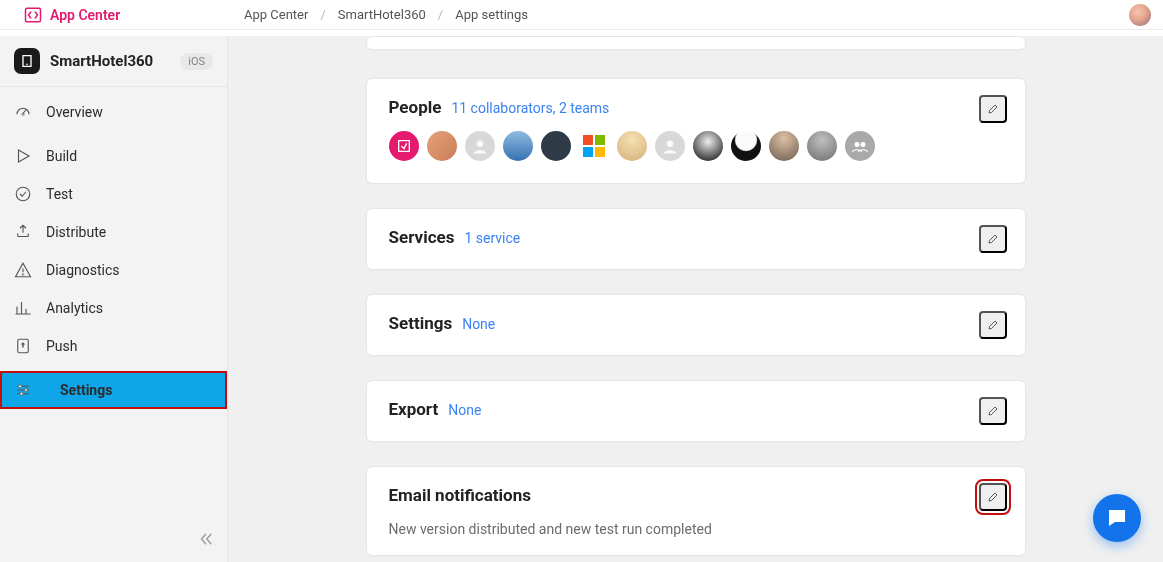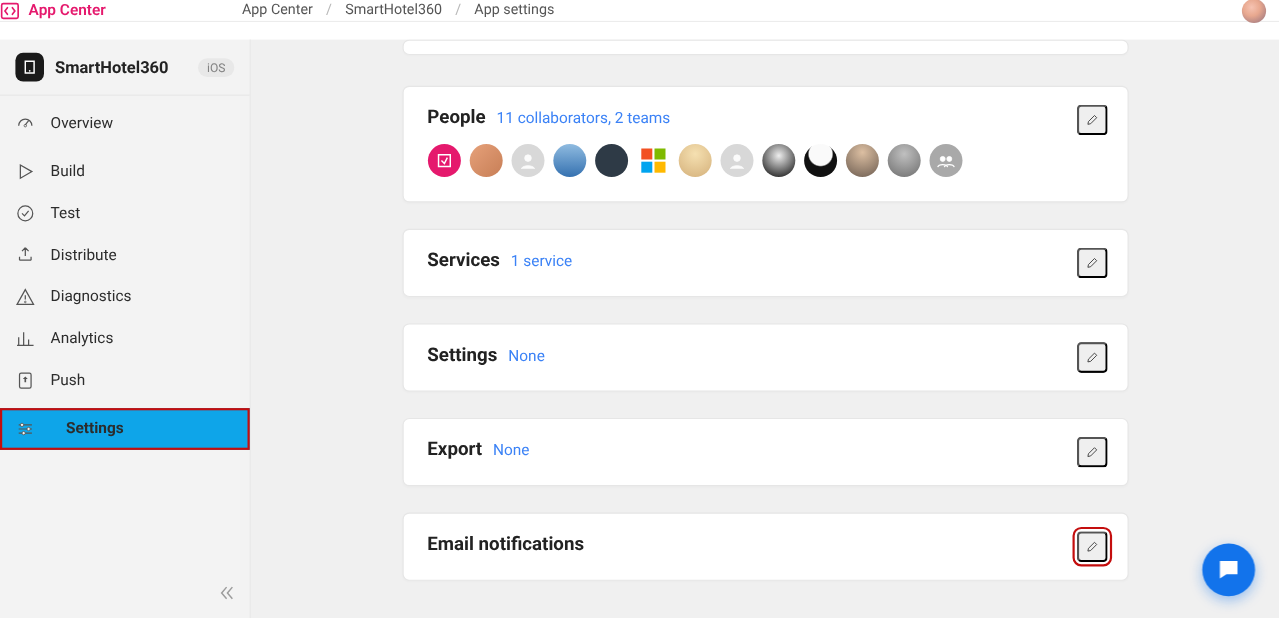--- a/index.html
+++ b/index.html
@@ -11,24 +11,24 @@
       width: 1163px;
       height: 562px;
       overflow: hidden;
       position: relative;
     }
 
     
     .topbar {
       position: absolute;
       top: 0; left: 0; right: 0;
-      height: 20px;
+      height: 30px;
       display: flex;
       align-items: center;
-      padding-left: 0;
+      padding-left: 24px;
       padding-right: 12px;
       background: #ffffff;
       border-bottom: 1px solid #ececec;
       z-index: 2;
     }
     .brand {
       display: inline-flex;
       align-items: center;
       gap: 8px;
       min-width: 180px;
@@ -399,20 +399,21 @@
 
     <section class="card">
       <div class="card-head">
         <span class="card-title">Email notifications</span>
       </div>
       <button class="edit-btn highlighted">
         <svg viewBox="0 0 24 24">
             <path d="M4 20l1-5L16 4l4 4L9 19z"></path>
           </svg>
       </button>
+      <div class="card-desc">New version distributed and new test run completed</div>
     </section>
   </div>
 </main>
 
 <div class="chat-btn">
   <svg viewBox="0 0 24 24">
       <path d="M4 4h16v12H10l-6 4z"></path>
     </svg>
 </div>
 

